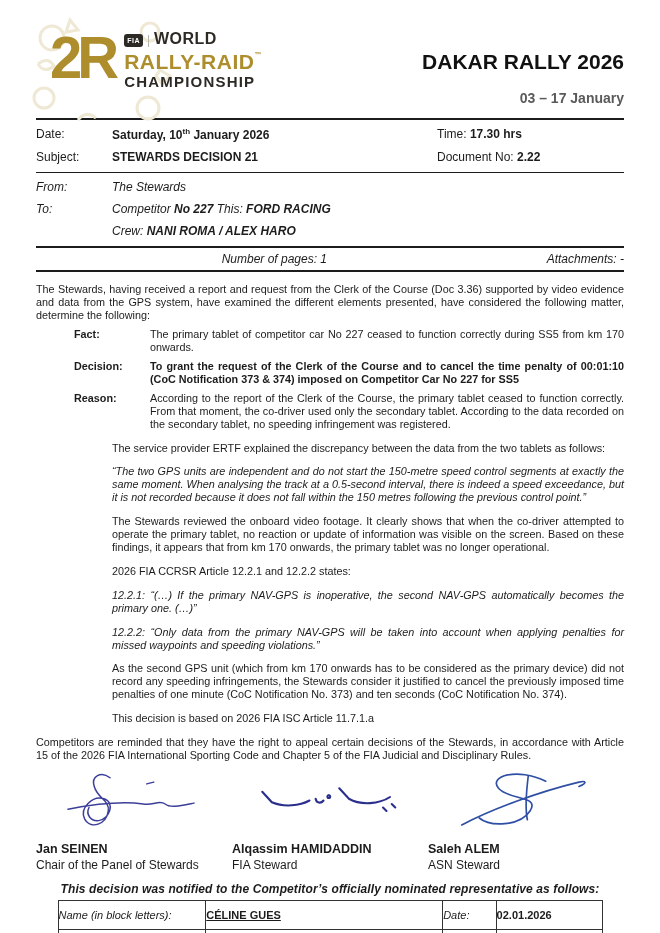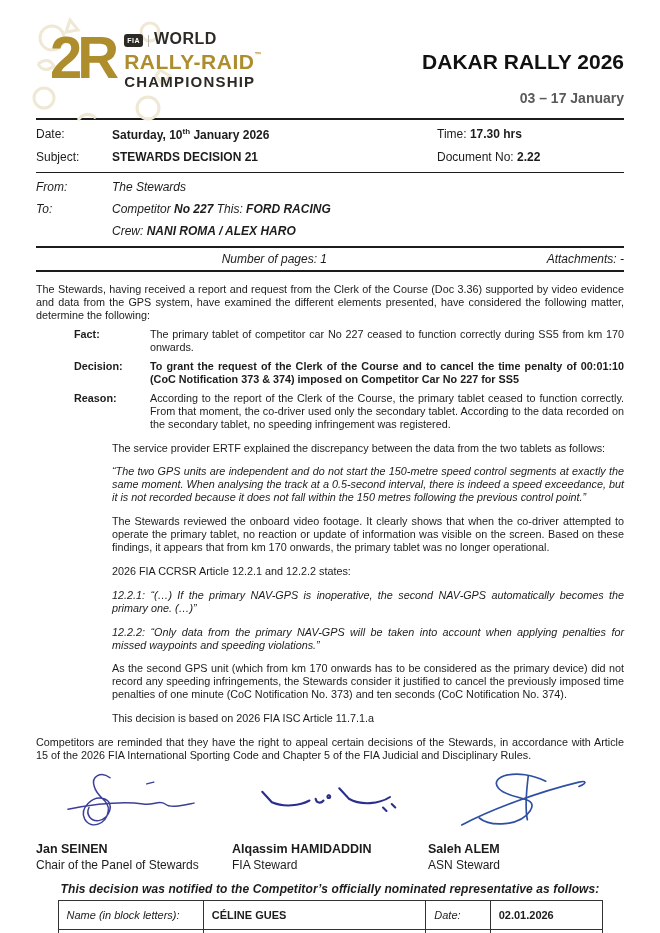--- a/index.html
+++ b/index.html
@@ -66,23 +66,23 @@
   .sig-col{flex:1;text-align:left;}
   .sig-img{height:72px;display:flex;align-items:center;justify-content:center;}
   .sig-name{font-weight:bold;font-size:12.5px;margin-top:2px;}
   .sig-role{font-size:12px;margin-top:2px;}
   
   .notify-head{
     text-align:center;font-weight:bold;font-style:italic;font-size:12px;
     margin-top:10px;margin-bottom:4px;letter-spacing:0.1px;
   }
   table.notify{border-collapse:collapse;margin:0 auto;width:545px;}
-  table.notify td{border:1px solid #333;padding:6px 8px;font-size:11px;height:16px;}
+  table.notify td{border:1px solid #333;padding:6px 0;font-size:11px;height:16px;}
   td.nlabel{font-style:italic;width:140px;color:#222;}
-  td.nval{font-weight:bold;width:225px;}
+  td.nval{font-weight:bold;width:225px;text-decoration:underline;}
   td.nlabel2{font-style:italic;width:50px;}
   td.nval2{font-weight:bold;width:100px;}
 </style>
 </head>
 <body>
 
 <div class="page">
 
   <div class="hdr">
     <div class="logo-wrap">

